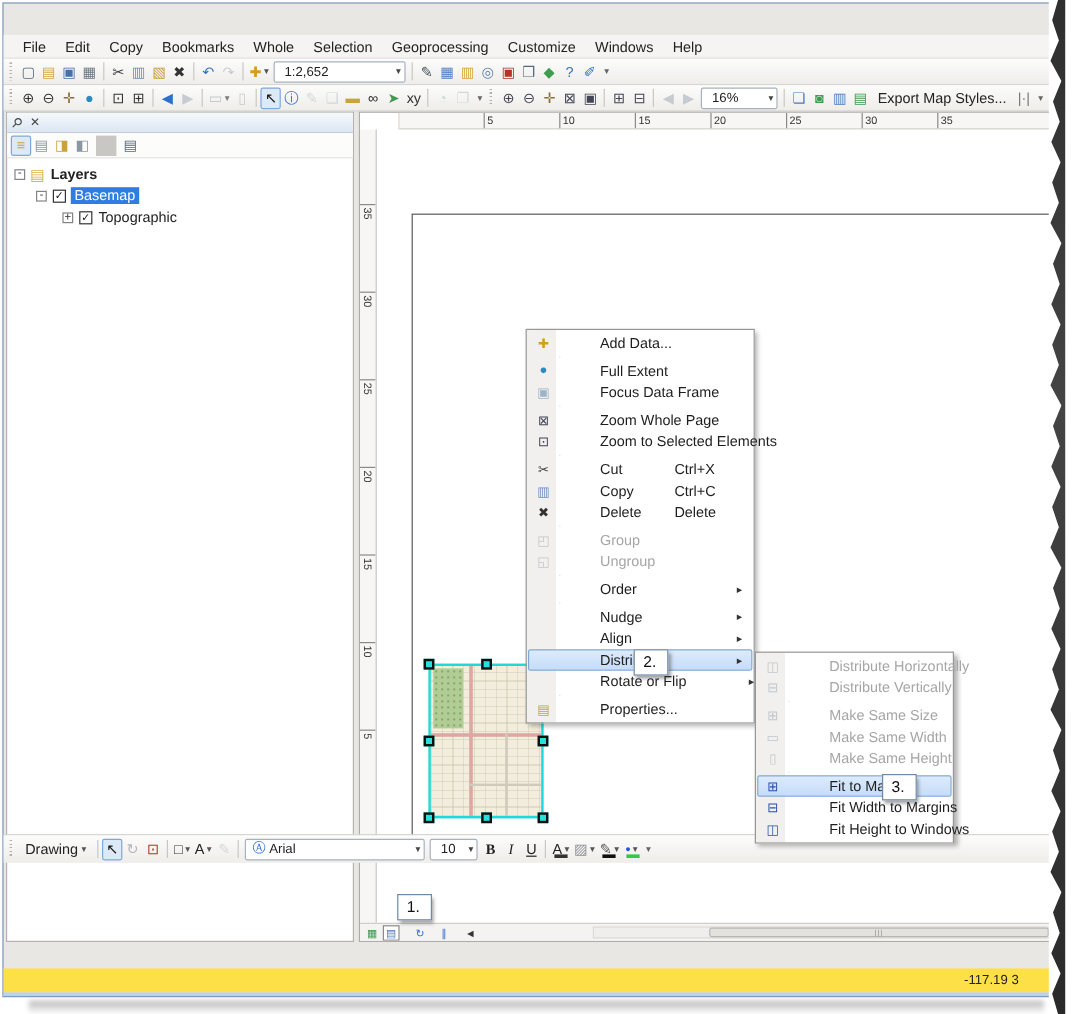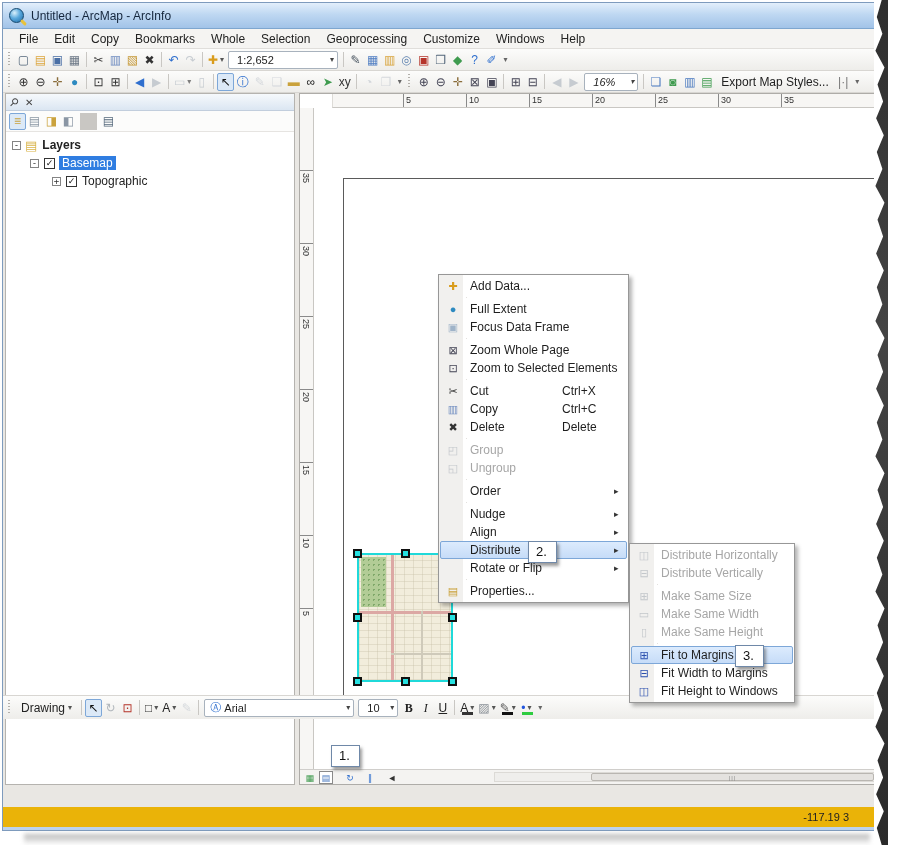--- a/index.html
+++ b/index.html
@@ -125,60 +125,56 @@
   .h-ml{left:0;top:64px} .h-mr{right:0;top:64px}
   .h-bl{left:0;bottom:0} .h-bc{left:48px;bottom:0} .h-br{right:0;bottom:0}
 
   
   .cmenu { position:absolute; background:linear-gradient(to right,#f1f0ee 0,#f1f0ee 24px,#fff 24px);
     border:1px solid #979797; box-shadow:3px 3px 4px rgba(0,0,0,.3); padding:2px 1px; z-index:10; }
   .cmenu.main { left:435px; top:271px; width:191px; }
   .cmenu.sub { left:626px; top:540px; width:166px; z-index:11; }
   .mi { height:18px; display:flex; align-items:center; font-size:12px; color:#1e1e1e; border:1px solid transparent; border-radius:2px; }
   .mi-icon { width:24px; text-align:center; font-size:11px; color:var(--ic,#556); flex:0 0 auto; }
-  .mi-label { flex:1; padding-left:5px; white-space:nowrap; }
+  .mi-label { flex:1; padding-left:5px; white-space:nowrap;margin-left:30px; }
   .mi-shortcut { width:52px; text-align:left; flex:0 0 auto; }
   .mi-arrow { width:12px; font-size:9px; color:#333; flex:0 0 auto; }
   .mi.disabled { color:#a6a6a6; }
   .mi.disabled .mi-icon { color:#c3c7cb; }
   .mi.hl { background:linear-gradient(#dcebfd,#c6dcf8); border-color:#7da7d8; }
   .mi.it-s { height:1px; background:#e3e1de; margin:2px 2px 2px 26px; border:none; border-radius:0; }
 
   
   .callout { position:absolute; z-index:12; background:#fff; border:1px solid #6f88a8;
     box-shadow:2px 3px 3px rgba(60,60,60,.5); font-size:13px; color:#111; padding:2px 9px 3px 7px; min-width:28px; text-align:center; }
   .callout.c1 { left:328px; top:742px; }
   .callout.c2 { left:525px; top:538px; }
   .callout.c3 { left:732px; top:642px; }
 
   
   .drawbar { position:absolute; left:0; right:0; top:692px; height:24px;
     background:linear-gradient(#fcfcfb,#eeedea); border-top:1px solid #d8d6d2;
     display:flex; align-items:center; padding:0 2px; overflow:hidden; white-space:nowrap; }
-  .statusbar { position:absolute; left:0; right:0; bottom:3px; height:20px; background:#eab308;
+  .statusbar { position:absolute; left:0; right:0; bottom:3px; height:20px; background:#fde047;
     display:flex; align-items:center; justify-content:flex-end; padding-right:26px; font-size:11px; color:#222; }
 
   
   .tear-right { position:absolute; right:0; top:0; width:26px; height:845px; background:#fff; z-index:30; }
   .tear-right::before { content:""; position:absolute; left:0; top:0; width:14px; height:100%;
     background:linear-gradient(#2e2e2e,#444 40%,#2a2a2a);
     clip-path:polygon(100% 0,100% 100%,55% 100%,20% 98%,70% 96%,15% 94%,65% 92%,25% 90%,75% 88%,10% 86%,60% 84%,20% 82%,70% 80%,15% 78%,65% 76%,25% 74%,75% 72%,10% 70%,60% 68%,20% 66%,70% 64%,15% 62%,65% 60%,25% 58%,75% 56%,10% 54%,60% 52%,20% 50%,70% 48%,15% 46%,65% 44%,25% 42%,75% 40%,10% 38%,60% 36%,20% 34%,70% 32%,15% 30%,65% 28%,25% 26%,75% 24%,10% 22%,60% 20%,20% 18%,70% 16%,15% 14%,65% 12%,25% 10%,75% 8%,10% 6%,60% 4%,20% 2%,55% 0); }
   .tear-bottom { position:absolute; left:24px; right:30px; bottom:0; height:11px; z-index:29;
     background:linear-gradient(to bottom, rgba(110,110,110,.5), rgba(255,255,255,0)); filter:blur(2px); }
 </style>
 </head>
 <body>
 
 <div class="app">
   <div class="win">
 
-    <div class="titlebar">
-      <span class="logo"></span>
-      <span class="title-text">Untitled - ArcMap - ArcInfo</span>
-    </div>
 
     <div class="menubar">
 
     <span class="mb-item"><span>File</span></span>
         <span class="mb-item"><span>Edit</span></span>
         <span class="mb-item"><span>Copy</span></span>
         <span class="mb-item"><span>Bookmarks</span></span>
         <span class="mb-item"><span>Whole</span></span>
         <span class="mb-item"><span>Selection</span></span>
         <span class="mb-item"><span>Geoprocessing</span></span>
@@ -351,21 +347,21 @@
             <span class="v"></span>
           </span><span class="tb-item" style="--ic: #445;">
             <span class="g">⊟</span>
             <span class="v"></span>
           </span><span class="tb-item it-s"></span><span class="tb-item disabled" style="--ic: #b7bec6;">
             <span class="g">◀</span>
             <span class="v"></span>
           </span><span class="tb-item disabled" style="--ic: #b7bec6;">
             <span class="g">▶</span>
             <span class="v"></span>
-          </span><span class="tb-item it-combo" style="width: 54px; font-style: italic;">
+          </span><span class="tb-item it-combo" style="width: 64px;">
             <span class="g"></span>
             <span class="v">16%</span>
           </span><span class="tb-item it-s"></span><span class="tb-item" style="--ic: #4a7ac0;">
             <span class="g">❏</span>
             <span class="v"></span>
           </span><span class="tb-item" style="--ic: #3f9b4f;">
             <span class="g">◙</span>
             <span class="v"></span>
           </span><span class="tb-item" style="--ic: #4a7ac0;">
             <span class="g">▥</span>

